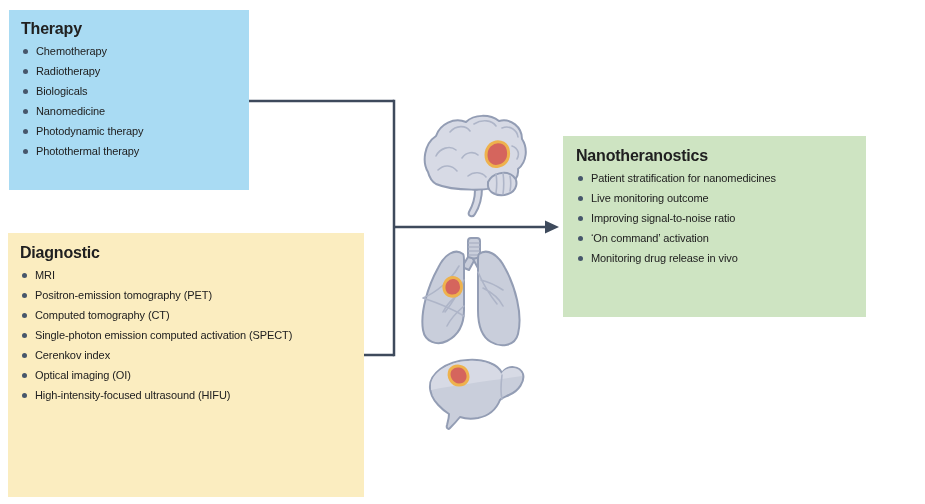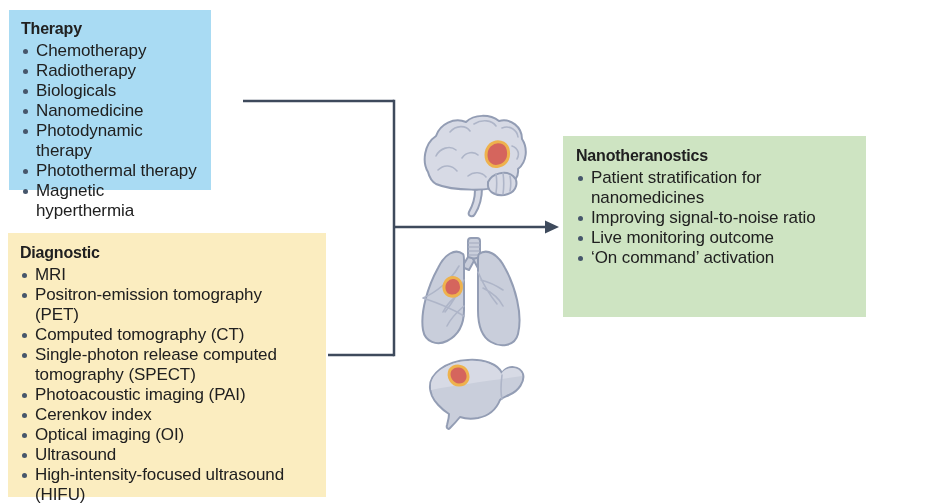--- a/index.html
+++ b/index.html
@@ -14,31 +14,31 @@
   .box { position:absolute; box-sizing:border-box; }
   .box h3 {
     margin:0 0 2px 0;
     font-size:16px; line-height:20px; font-weight:700;
     letter-spacing:-0.2px;
   }
   .box ul { margin:0; padding:0; list-style:none; }
   .box li {
     position:relative;
     padding-left:15px;
-    font-size:17px; line-height:20px;
+    font-size:11px; line-height:20px;
     letter-spacing:-0.1px;
   }
   .box li::before {
     content:"";
     position:absolute; left:2px; top:7.5px;
     width:5px; height:5px; border-radius:50%;
     background:var(--bullet,#46566b);
   }
-  .box.therapy   { left:9px;  top:10px;  width:202px; height:180px; padding:9px 10px 0 12px;  background:var(--therapy-bg,#a9dbf3); }
-  .box.diagnostic{ left:8px;  top:233px; width:318px; height:264px; padding:10px 24px 0 12px; background:var(--diagnostic-bg,#fbedc0); }
+  .box.therapy   { left:9px;  top:10px;  width:240px; height:180px; padding:9px 10px 0 12px;  background:var(--therapy-bg,#a9dbf3); }
+  .box.diagnostic{ left:8px;  top:233px; width:356px; height:264px; padding:10px 24px 0 12px; background:var(--diagnostic-bg,#fbedc0); }
   .box.nano      { left:563px; top:136px; width:303px; height:181px; padding:10px 22px 0 13px; background:var(--nano-bg,#cee4c2); }
 
   svg.connectors { position:absolute; left:0; top:0; pointer-events:none; }
   .conn-line { stroke:var(--connector,#3e4a5c); stroke-width:2.5; fill:none; }
   .conn-head { fill:var(--connector,#3e4a5c); }
 
   .organ { position:absolute; }
   .organ .body   { fill:var(--organ-fill,#c9cedb);  stroke:var(--organ-stroke,#939db4); stroke-width:2; stroke-linejoin:round; }
   .organ .body-light { fill:var(--organ-fill-light,#d7dae5); stroke:var(--organ-stroke,#939db4); stroke-width:2; stroke-linejoin:round; }
   .organ .shade  { fill:var(--organ-fill-light,#d7dae5); stroke:none; }
@@ -63,46 +63,44 @@
 
   <section class="box therapy">
     <h3>Therapy</h3>
     <ul>
         <li>Chemotherapy</li>
         <li>Radiotherapy</li>
         <li>Biologicals</li>
         <li>Nanomedicine</li>
         <li>Photodynamic therapy</li>
         <li>Photothermal therapy</li>
-        <li>Magnetic hyperthermia</li>
       </ul>
   </section>
 
   <section class="box diagnostic">
     <h3>Diagnostic</h3>
     <ul>
         <li>MRI</li>
         <li>Positron-emission tomography (PET)</li>
         <li>Computed tomography (CT)</li>
-        <li>Single-photon release computed tomography (SPECT)</li>
-        <li>Photoacoustic imaging (PAI)</li>
+        <li>Single-photon emission computed activation (SPECT)</li>
         <li>Cerenkov index</li>
         <li>Optical imaging (OI)</li>
-        <li>Ultrasound</li>
         <li>High-intensity-focused ultrasound (HIFU)</li>
       </ul>
   </section>
 
   <section class="box nano">
     <h3>Nanotheranostics</h3>
     <ul>
         <li>Patient stratification for nanomedicines</li>
+        <li>Live monitoring outcome</li>
         <li>Improving signal-to-noise ratio</li>
-        <li>Live monitoring outcome</li>
         <li>‘On command’ activation</li>
+        <li>Monitoring drug release in vivo</li>
       </ul>
   </section>
 
   <svg class="organ brain" width="110" height="108" viewBox="0 0 110 108" aria-hidden="true">
     <path class="body-light" d="M62,74 C62,84 60,92 55,100 C53,104 47,102 49,98 C53,91 55,84 55,76 Z"></path>
     <path class="body-light" d="M8,58 C2,48 4,30 16,22 C20,10 34,3 46,8 C54,0 70,0 79,7 C91,4 102,13 102,25
              C108,34 107,48 98,55 C99,63 94,70 86,70 C72,78 32,77 16,70 C11,67 9,62 8,58 Z"></path>
     <path class="body-light" d="M68,68 C72,59 86,56 93,62 C99,67 97,77 88,80 C78,84 67,78 68,70 Z"></path>
     <path class="detail" d="M76,60 C77,66 77,72 76,79 M83,59 C84,66 84,73 83,80 M90,62 C91,67 91,72 90,77"></path>
     <path class="detail" d="M16,42 C20,34 30,31 36,36 M30,18 C36,11 46,11 50,17 M54,10 C62,5 72,6 76,12

